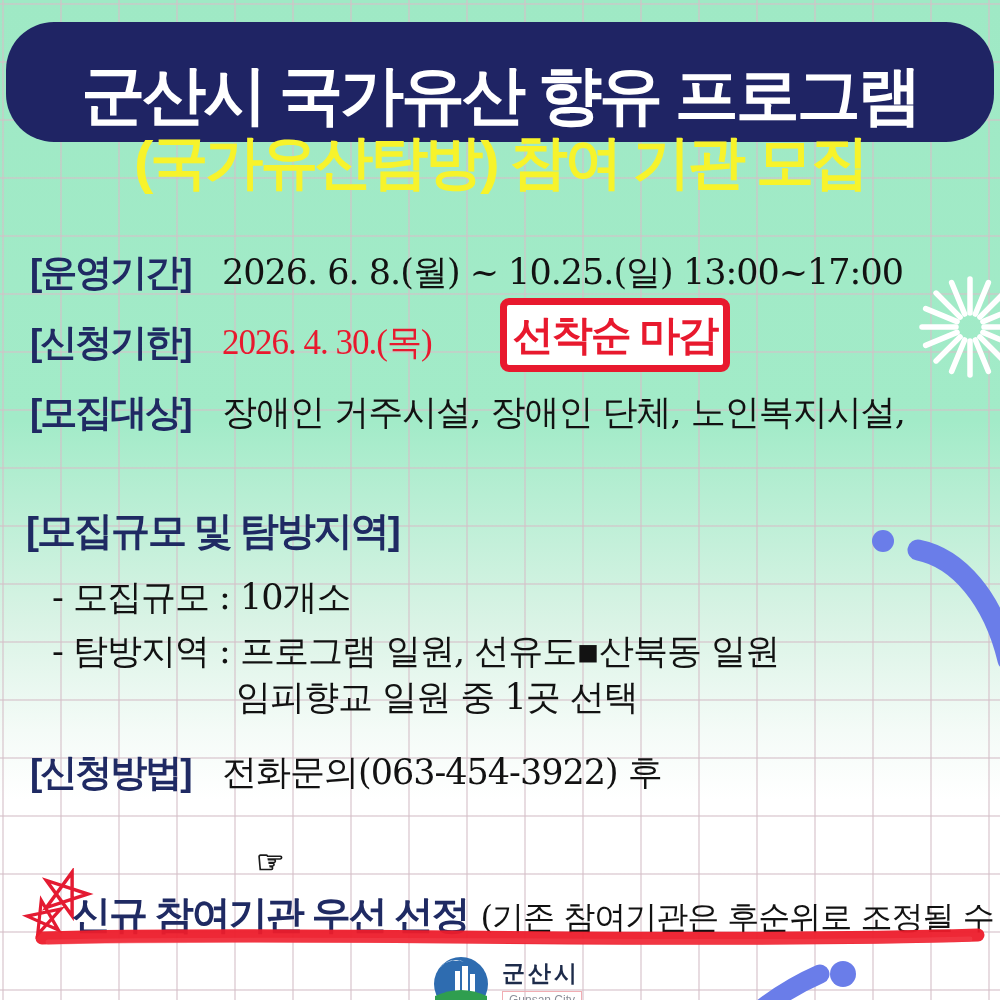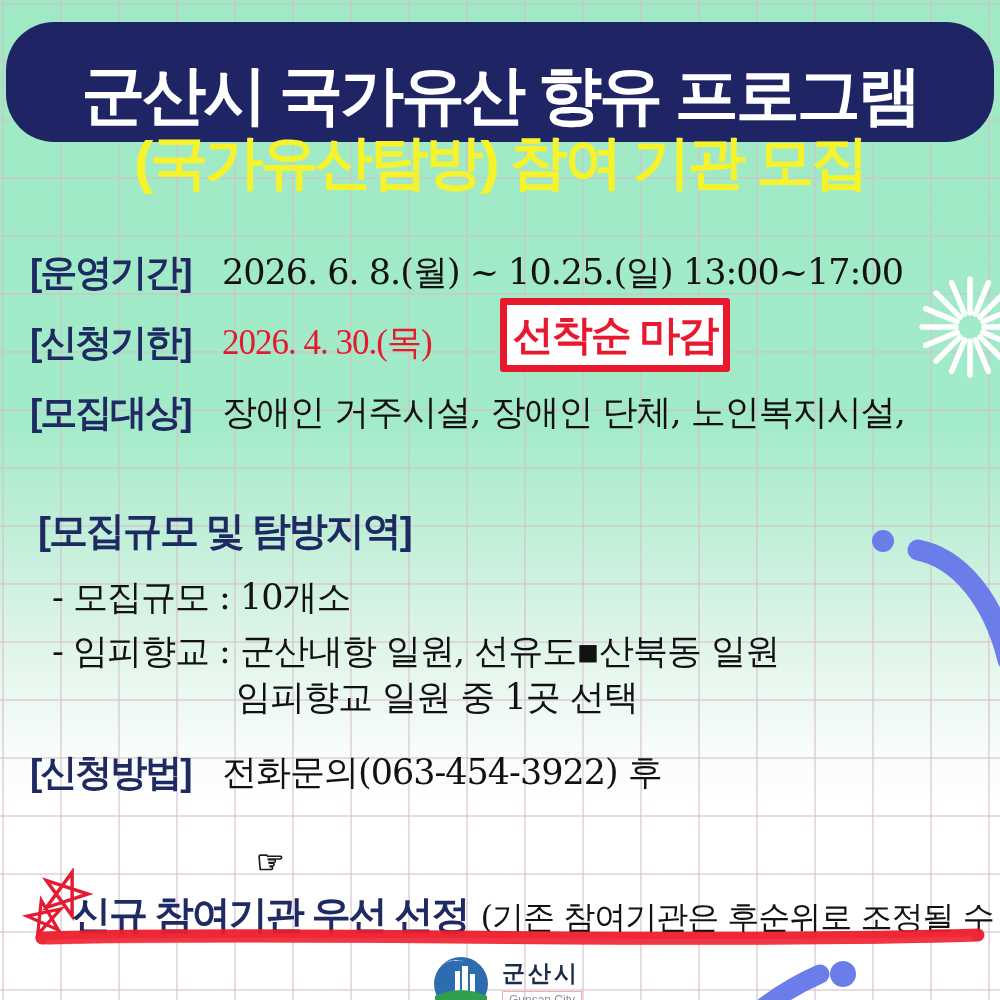--- a/index.html
+++ b/index.html
@@ -34,21 +34,21 @@
     position:absolute; color:#1f2a63; font-size:37px; font-weight:800; letter-spacing:-2px; white-space:nowrap;
   }
   .value {
     position:absolute; color:#121212; font-family:"DejaVu Serif","Liberation Serif",serif;
     font-size:35px; letter-spacing:-1px; white-space:nowrap;
   }
   .value.red { color:#e8192e;font-family:Liberation Serif, serif; }
 
   .badge {
     position:absolute; left:500px; top:298px; width:230px; height:74px;
-    background:#ffffff; border:7px solid #e8192e; border-radius:3px;
+    background:#ffffff; border:7px solid #e8192e; border-radius:9px;
     display:flex; align-items:center; justify-content:center;
   }
   .badge span { color:#e8192e; font-size:41px; font-weight:800; letter-spacing:-2px; white-space:nowrap; }
 
   .note {
     position:absolute; left:256px; top:843px; color:#1a1a1a;
     font-size:27px; font-weight:700; letter-spacing:-1px; white-space:nowrap;
     display:flex; align-items:center; gap:8px;
   }
 
@@ -106,23 +106,23 @@
 
   <div class="label" style="left:30px; top:318px;">[신청기한]</div>
   <div class="value red" style="left:222px; top:319px;">2026. 4. 30.(목)</div>
   <div class="badge">
     <span>선착순 마감</span>
   </div>
 
   <div class="label" style="left:30px; top:388px;">[모집대상]</div>
   <div class="value" style="left:222px; top:389px;">장애인 거주시설, 장애인 단체, 노인복지시설,</div>
 
-  <div class="label" style="left:38px; top:504px; font-size:39px;">[모집규모 및 탐방지역]</div>
+  <div class="label" style="left:26px; top:504px; font-size:39px;">[모집규모 및 탐방지역]</div>
   <div class="value" style="left:52px; top:574px;">- 모집규모 : 10개소</div>
-  <div class="value" style="left:52px; top:628px;">- 임피향교 : 군산내항 일원, 선유도▪산북동 일원</div>
+  <div class="value" style="left:52px; top:628px;">- 탐방지역 : 프로그램 일원, 선유도▪산북동 일원</div>
   <div class="value" style="left:236px; top:674px;">임피향교 일원 중 1곳 선택</div>
 
   <svg class="svg-abs" style="left:858px; top:518px;" width="160" height="200" viewBox="0 0 160 200">
     <circle cx="25" cy="23" r="11" fill="#6a7de9"></circle>
     <path d="M60,32 C100,40 135,80 150,142" stroke="#6a7de9" stroke-width="21" fill="none" stroke-linecap="round"></path>
   </svg>
 
   <div class="label" style="left:30px; top:748px;">[신청방법]</div>
   <div class="value" style="left:222px; top:749px;">전화문의(063-454-3922) 후</div>
   <div class="note">

